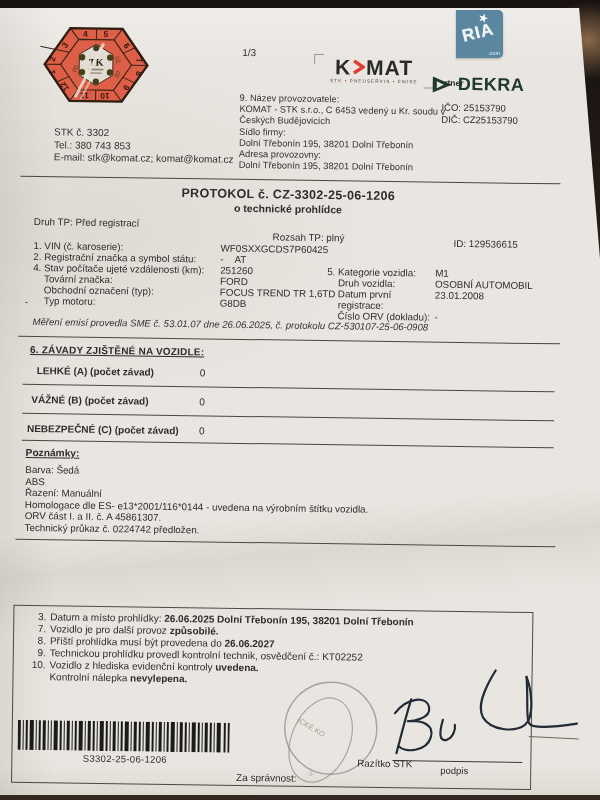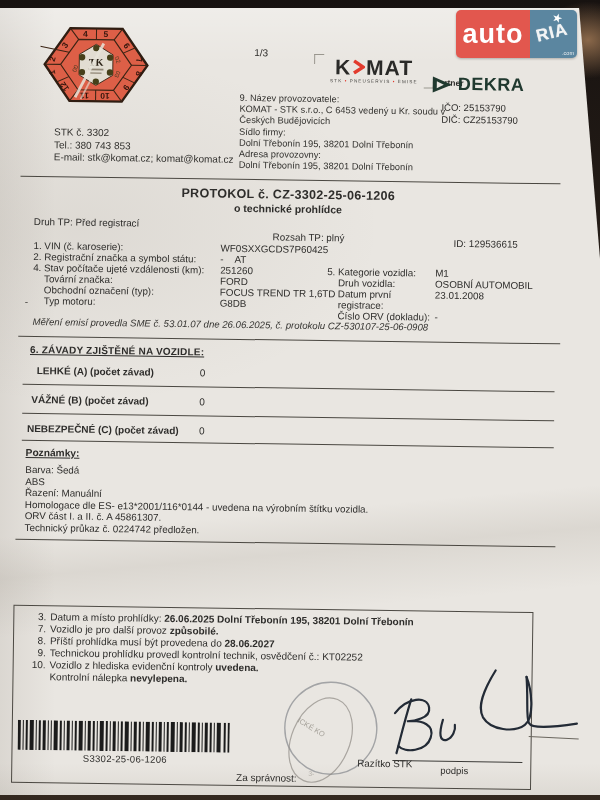--- a/index.html
+++ b/index.html
@@ -16,21 +16,21 @@
       linear-gradient(90deg,rgba(110,100,88,.13),rgba(110,100,88,0) 10%),
       linear-gradient(175deg,rgba(0,0,0,0) 63%,rgba(125,115,100,.13) 68%,rgba(0,0,0,0) 75%),
       linear-gradient(0deg,rgba(120,110,95,.10) 0,rgba(120,110,95,0) 4%);}
   .content{position:absolute;inset:0;transform:rotate(.8deg);transform-origin:40px 60px;
     color:#2e2d2b;font-size:10px;}
   .abs{position:absolute;}
   .hr{position:absolute;height:1px;background:#4a4741;}
   .pre{white-space:pre;}
   
   .contact{left:61px;top:118px;line-height:12.5px;font-size:10px;color:#33322f;}
-  .pagenum{left:260px;top:36px;font-size:10px;}
+  .pagenum{left:248px;top:36px;font-size:10px;}
   .komat{left:328px;top:44px;width:104px;text-align:center;}
   .komat .brackets{position:absolute;inset:-2px -8px -4px -8px;}
   .komat .bl{position:absolute;width:9px;height:9px;border:1.5px solid #9a978f;}
   .komat .tl{left:0;top:0;border-right:none;border-bottom:none;}
   .komat .br{right:0;bottom:0;border-left:none;border-top:none;}
   .komat .word{font-size:21px;font-weight:bold;color:#2a2a28;letter-spacing:1px;line-height:22px;}
   .komat .tagline{font-size:4.6px;letter-spacing:1.1px;color:#4a4946;margin-top:0px;}
   .komat .tagline .dot{color:#e23b2e;font-weight:bold;}
   .partner{left:440px;top:48px;font-size:8.5px;font-weight:bold;color:#2c2b29;margin-top:16px;}
   .dekra{left:438px;top:60px;display:flex;align-items:center;gap:4px;}
@@ -272,21 +272,21 @@
         <div>Homologace dle ES- e13*2001/116*0144 - uvedena na výrobním štítku vozidla.</div>
         <div>ORV část I. a II. č. A 45861307.</div>
         <div>Technický průkaz č. 0224742 předložen.</div>
       </div>
       <div class="hr" style="left:28px;top:531px;width:540px"></div>
 
       <div class="abs rbox">
         <div class="ritems">
           <div><span class="num">3.</span><span class="itxt">Datum a místo prohlídky: </span><b>26.06.2025 Dolní Třebonín 195, 38201 Dolní Třebonín</b></div>
           <div><span class="num">7.</span><span class="itxt">Vozidlo je pro další provoz </span><b>způsobilé.</b></div>
-          <div><span class="num">8.</span><span class="itxt">Příští prohlídka musí být provedena do </span><b>28.06.2027</b></div>
+          <div><span class="num">8.</span><span class="itxt">Příští prohlídka musí být provedena do </span><b>26.06.2027</b></div>
           <div><span class="num">9.</span><span class="itxt">Technickou prohlídku provedl kontrolní technik, osvědčení č.: KT02252</span><b></b></div>
           <div><span class="num">10.</span><span class="itxt">Vozidlo z hlediska evidenční kontroly </span><b>uvedena.</b></div>
           <div><span class="num"></span><span class="itxt">Kontrolní nálepka </span><b>nevylepena.</b></div>
         </div>
       </div>
 
       <svg class="abs barcode" width="212" height="30" viewBox="0 0 212 30">
         <path fill="#1b1b1b" d="M0 0h3v30h-3z M5 0h1v30h-1z M8 0h2v30h-2z M12 0h4v30h-4z M18 0h1v30h-1z M21 0h2v30h-2z M25 0h3v30h-3z M30 0h1v30h-1z M33 0h1v30h-1z M36 0h4v30h-4z M42 0h2v30h-2z M46 0h1v30h-1z M49 0h3v30h-3z M54 0h1v30h-1z M57 0h2v30h-2z M61 0h4v30h-4z M67 0h1v30h-1z M70 0h3v30h-3z M75 0h2v30h-2z M79 0h1v30h-1z M82 0h4v30h-4z M88 0h2v30h-2z M92 0h1v30h-1z M95 0h3v30h-3z M100 0h1v30h-1z M103 0h2v30h-2z M107 0h4v30h-4z M113 0h1v30h-1z M116 0h3v30h-3z M121 0h2v30h-2z M125 0h1v30h-1z M128 0h4v30h-4z M134 0h2v30h-2z M138 0h1v30h-1z M141 0h3v30h-3z M146 0h1v30h-1z M149 0h2v30h-2z M153 0h4v30h-4z M159 0h1v30h-1z M162 0h3v30h-3z M167 0h2v30h-2z M171 0h1v30h-1z M174 0h4v30h-4z M180 0h2v30h-2z M184 0h1v30h-1z M187 0h3v30h-3z M192 0h2v30h-2z M196 0h1v30h-1z M199 0h4v30h-4z M206 0h2v30h-2z M210 0h2v30h-2z"></path>
       </svg>
       <div class="abs bartext">S3302-25-06-1206</div>
@@ -311,20 +311,19 @@
         </g>
       </svg>
       <div class="abs sigline"></div>
       <div class="abs podpis">podpis</div>
       <div class="abs crease"></div>
 
     </div>
   </div>
 
   <div class="abs autoria">
-    <div class="auto">auto</div>
     <div class="ria">
       <span class="star">★</span>
       <span class="riaword">RIA</span>
       <span class="com">.com</span>
     </div>
   </div>
 </div>
 
 </body></html>

